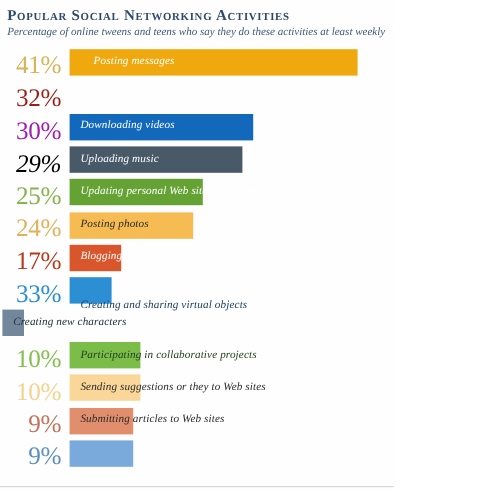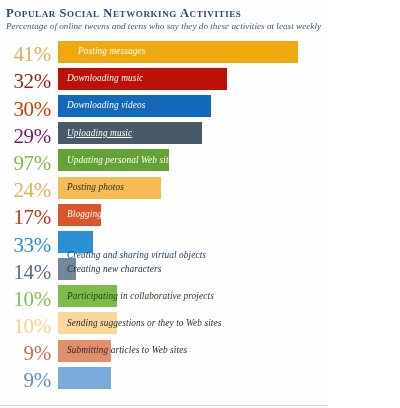--- a/index.html
+++ b/index.html
@@ -103,41 +103,37 @@
   <div class="rows" id="rows">
       <div class="row">
         <div class="pct" style="color: rgb(216, 180, 90);">41%</div>
         <div class="barwrap">
           <div class="bar" style="width: 240px; background: rgb(239, 168, 13);"></div>
           <div class="barlabel" style="color: rgb(255, 255, 255); padding-left: 20px;">Posting messages</div>
         </div>
       </div>
       <div class="row">
         <div class="pct" style="color: rgb(158, 31, 23);">32%</div>
-        <div class="barwrap">
-          <div class="bar" style="width: 169px; background: rgb(189, 17, 8);"></div>
-          <div class="barlabel" style="color: rgb(255, 255, 255);">Downloading music</div>
-        </div>
       </div>
       <div class="row">
-        <div class="pct" style="color: #c2410c;">30%</div>
+        <div class="pct" style="color: #a21caf;">30%</div>
         <div class="barwrap">
           <div class="bar" style="width: 153px; background: rgb(18, 104, 187);"></div>
           <div class="barlabel" style="color: rgb(255, 255, 255);">Downloading videos</div>
         </div>
       </div>
       <div class="row">
-        <div class="pct" style="color: #701a75;">29%</div>
+        <div class="pct" style="color: #000000; font-style: italic;">29%</div>
         <div class="barwrap">
           <div class="bar" style="width: 144px; background: rgb(72, 90, 104);"></div>
-          <div class="barlabel" style="color: rgb(255, 255, 255); text-decoration: underline;">Uploading music</div>
+          <div class="barlabel" style="color: rgb(255, 255, 255);">Uploading music</div>
         </div>
       </div>
       <div class="row">
-        <div class="pct" style="color: rgb(134, 180, 78);">97%</div>
+        <div class="pct" style="color: rgb(134, 180, 78);">25%</div>
         <div class="barwrap">
           <div class="bar" style="width: 111px; background: rgb(100, 163, 51);"></div>
           <div class="barlabel" style="color: rgb(255, 255, 255);">Updating personal Web sites or online profiles</div>
         </div>
       </div>
       <div class="row">
         <div class="pct" style="color: rgb(226, 177, 88); margin-top: 28px;">24%</div>
         <div class="barwrap">
           <div class="bar" style="width: 103px; background: rgb(246, 187, 82);"></div>
           <div class="barlabel" style="color: rgb(43, 43, 43);">Posting photos</div>
@@ -151,21 +147,20 @@
         </div>
       </div>
       <div class="row">
         <div class="pct" style="color: rgb(43, 142, 210);">33%</div>
         <div class="barwrap">
           <div class="bar" style="width: 35px; background: rgb(44, 143, 212);"></div>
           <div class="barlabel" style="color: rgb(22, 58, 94); margin-top: 28px;">Creating and sharing virtual objects</div>
         </div>
       </div>
       <div class="row">
-        <div class="pct" style="color: rgb(92, 110, 128);">14%</div>
         <div class="barwrap">
           <div class="bar" style="width: 18px; background: rgb(115, 135, 156);"></div>
           <div class="barlabel" style="color: rgb(33, 48, 61);">Creating new characters</div>
         </div>
       </div>
       <div class="row">
         <div class="pct" style="color: rgb(134, 192, 80);">10%</div>
         <div class="barwrap">
           <div class="bar" style="width: 59px; background: rgb(124, 189, 74);"></div>
           <div class="barlabel" style="color: rgb(34, 64, 26);">Participating in collaborative projects</div>

